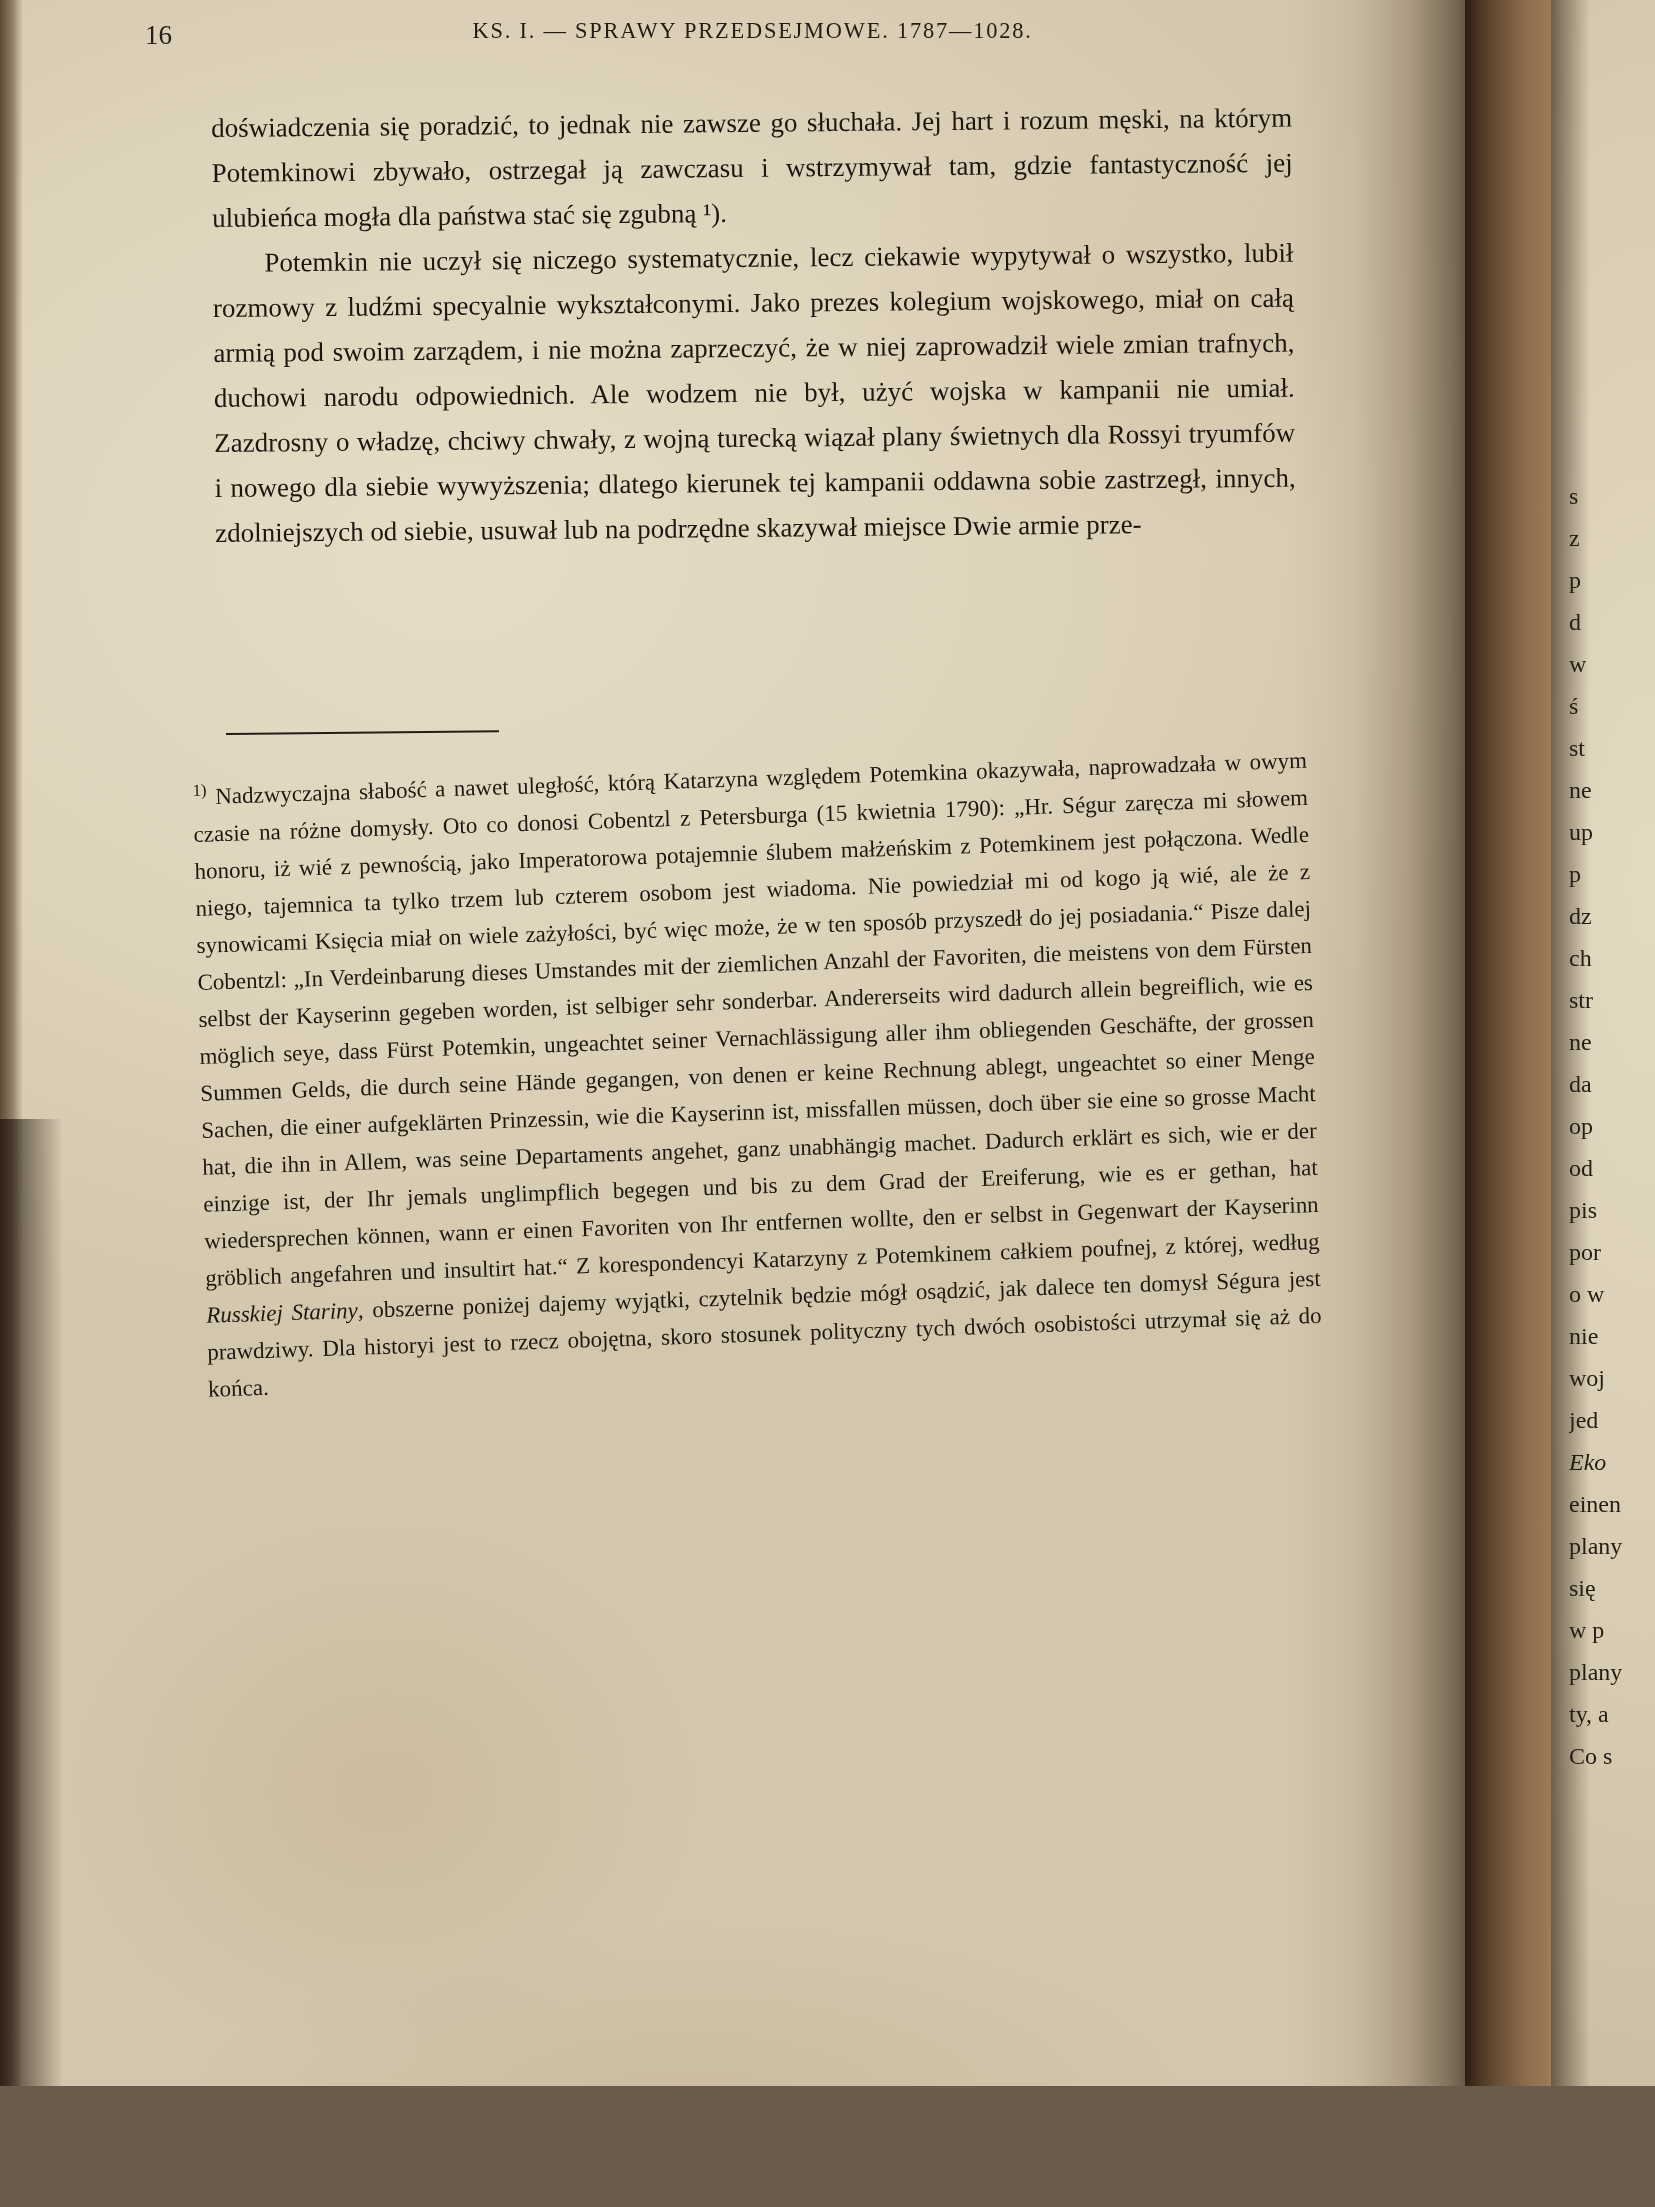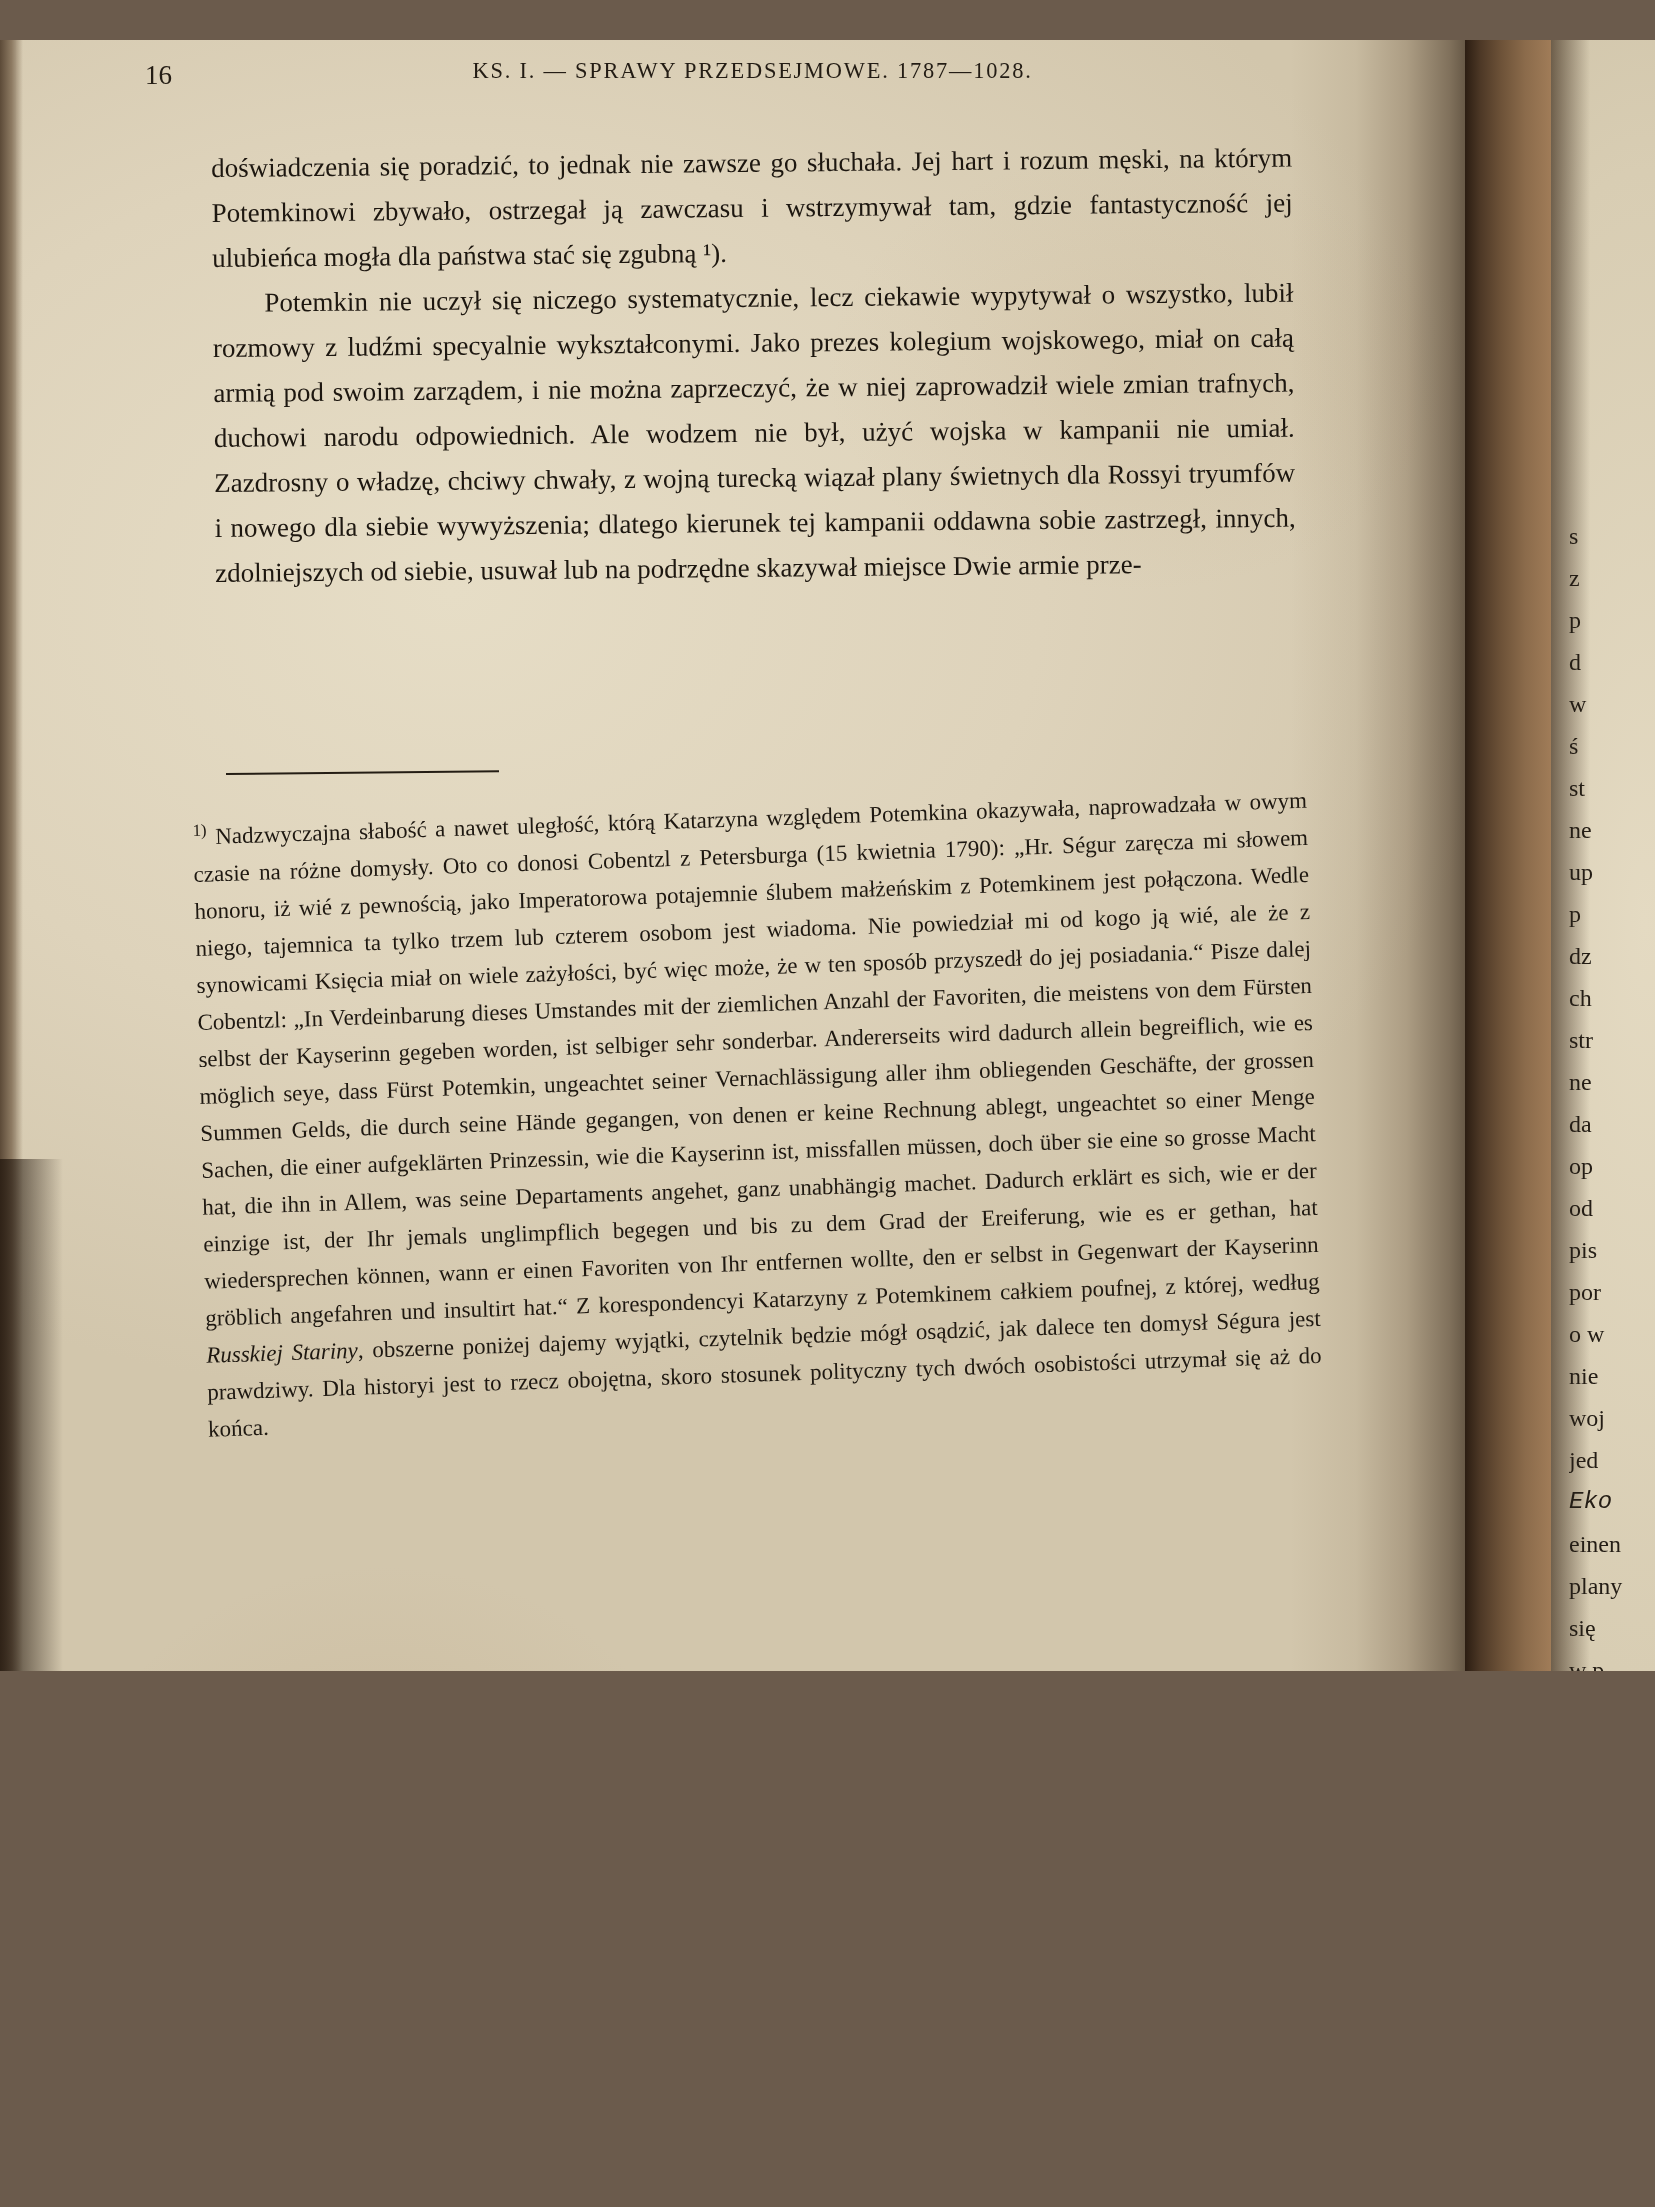--- a/index.html
+++ b/index.html
@@ -3,25 +3,24 @@
 <meta charset="utf-8">
 <style>
   html, body {
     margin: 0;
     padding: 0;
     background: #6b5b4c;
   }
   #page {
     position: relative;
     width: 1656px;
-    height: 1631px;
+    height: 2086px;
     overflow: hidden;
     background: #cfc4ad;
     font-family: "Liberation Serif", serif;
-    margin-top: 40px;
   }
 
   
   .paper-left {
     position: absolute;
     left: 16px;
     top: 0;
     width: 1451px;
     height: 2208px;
     background:
@@ -167,21 +166,21 @@
     top: 475px;
     width: 84px;
     font-size: 24px;
     line-height: 42px;
     color: #241d15;
     text-align: left;
     overflow: hidden;
     height: 1630px;
   }
   .right-text div { white-space: nowrap; }
-  .right-text div.it { font-style: italic; font-family: Liberation Mono, monospace; }
+  .right-text div.it { font-style: italic; }
 </style>
 </head>
 <body>
 
 <div id="page">
 
   <div class="paper-left">
     <div class="stain s1"></div>
     <div class="stain s2"></div>
     <div class="stain s3"></div>

